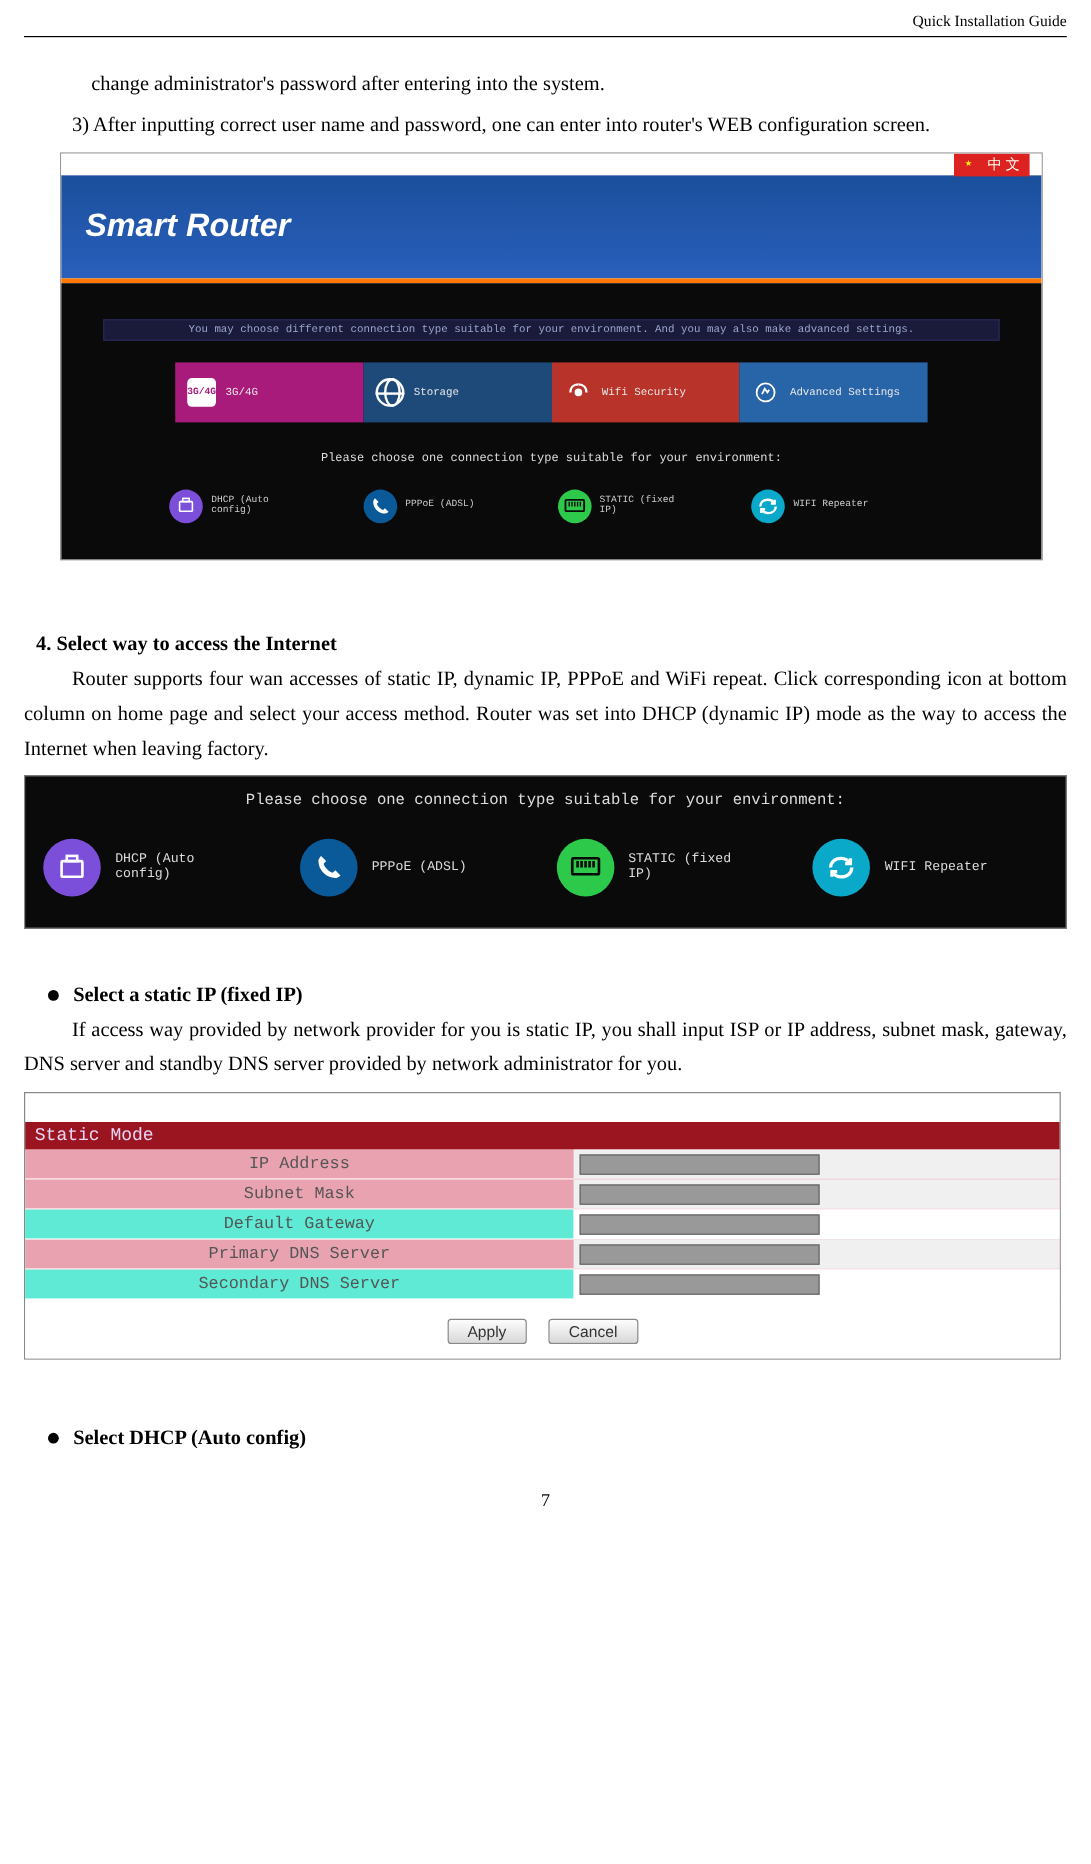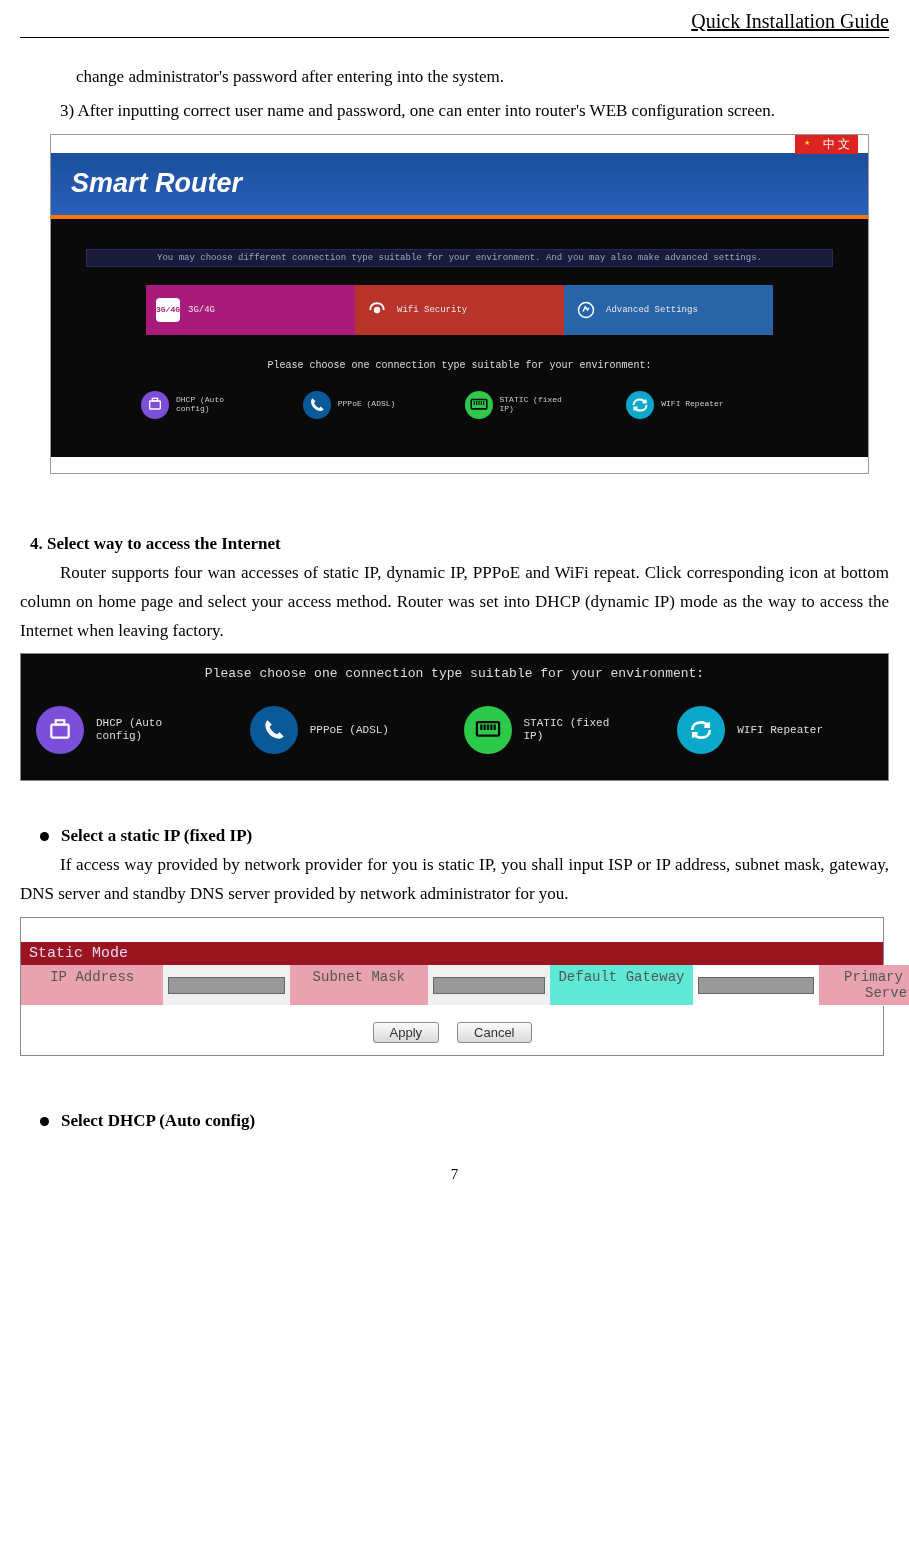--- a/index.html
+++ b/index.html
@@ -7,23 +7,22 @@
       font-family: "Times New Roman", serif;
       font-size: 17px;
       background: #fff;
       color: #000;
       width: 909px;
       margin: 0 auto;
       padding: 10px 20px 20px 20px;
     }
     .header-right {
       text-align: right;
-      font-size: 20px;
+      font-size: 13px;
       margin-bottom: 4px;
-      text-decoration: underline;
     }
     .header-rule {
       border-top: 1px solid #000;
       margin-bottom: 25px;
     }
     .body-text {
       line-height: 1.7;
       margin-bottom: 5px;
     }
     .indent1 { text-indent: 56px; }
@@ -65,21 +64,21 @@
     }
     .ss1-flagicon::before {
       content: "★";
       position: absolute;
       font-size: 7px;
       color: #fe0;
       left: 1px;
       top: -1px;
     }
     .ss1-bluebar {
-      height: 66px;
+      height: 90px;
       background: linear-gradient(180deg, #1a4f9c 0%, #2a5fbc 100%);
       display: flex;
       align-items: center;
       padding-left: 20px;
       border-bottom: 4px solid #ff7700;
     }
     .ss1-title {
       color: #fff;
       font-family: Arial, sans-serif;
       font-size: 27px;
@@ -253,20 +252,21 @@
     }
     .ss3-header {
       background: #9a1520;
       color: #e8d5f5;
       font-size: 15px;
       padding: 3px 8px;
       margin-top: 24px;
     }
     .ss3-rows {
       display: flex;
+      flex-direction: column;
     }
     .ss3-row {
       display: flex;
       border-bottom: 1px solid #fff;
     }
     .ss3-label {
       width: 53%;
       text-align: center;
       font-size: 14px;
       color: #555;
@@ -334,20 +334,24 @@
   <div class="ss1-bluebar">
     <span class="ss1-title">Smart Router</span>
   </div>
   <div class="ss1-black">
     <div class="ss1-banner">You may choose different connection type suitable for your environment. And you may also make advanced settings.</div>
     <div class="ss1-tabs">
       <div class="ss1-tab ss1-tab-purple">
         <div class="ss1-icon ss1-icon-3g">3G/4G</div>
         <span>3G/4G</span>
       </div>
+      <div class="ss1-tab ss1-tab-darkblue">
+        <div class="ss1-icon ss1-icon-globe"></div>
+        <span>Storage</span>
+      </div>
       <div class="ss1-tab ss1-tab-red">
         <div class="ss1-icon ss1-icon-wifi">
           <svg class="wifi-svg" viewBox="0 0 24 24" fill="none" stroke="#fff" stroke-width="2.5">
               <circle cx="12" cy="12" r="3" fill="#fff"></circle>
               <path d="M12 3 C6 3 3 7 3 12"></path>
               <path d="M12 3 C18 3 21 7 21 12"></path>
             </svg>
         </div>
         <span>Wifi Security</span>
       </div>

